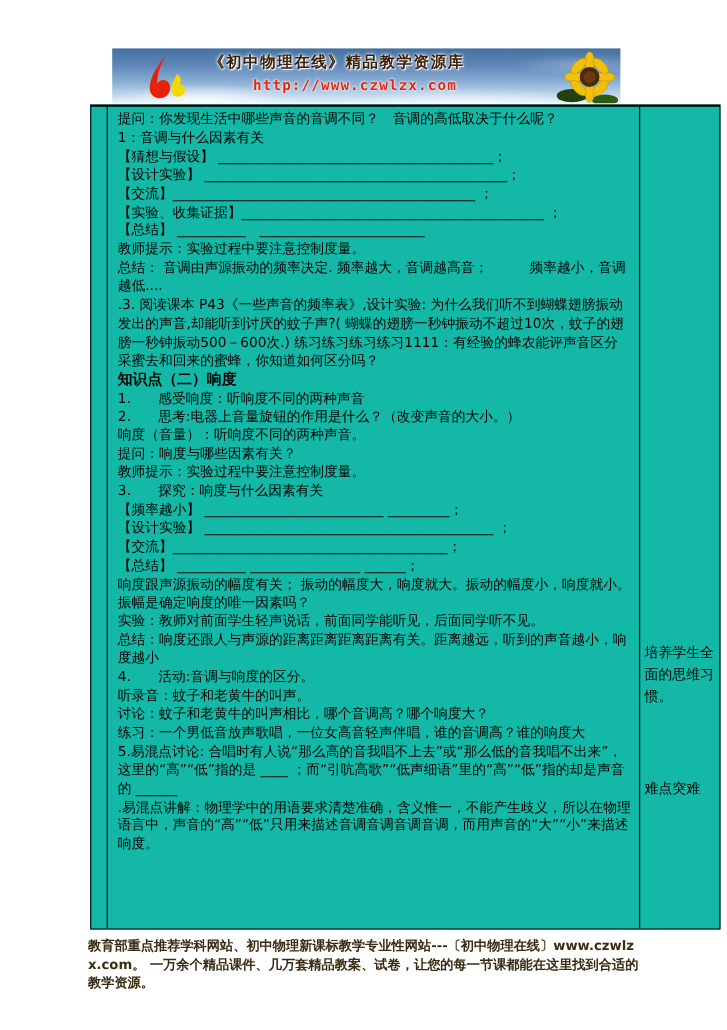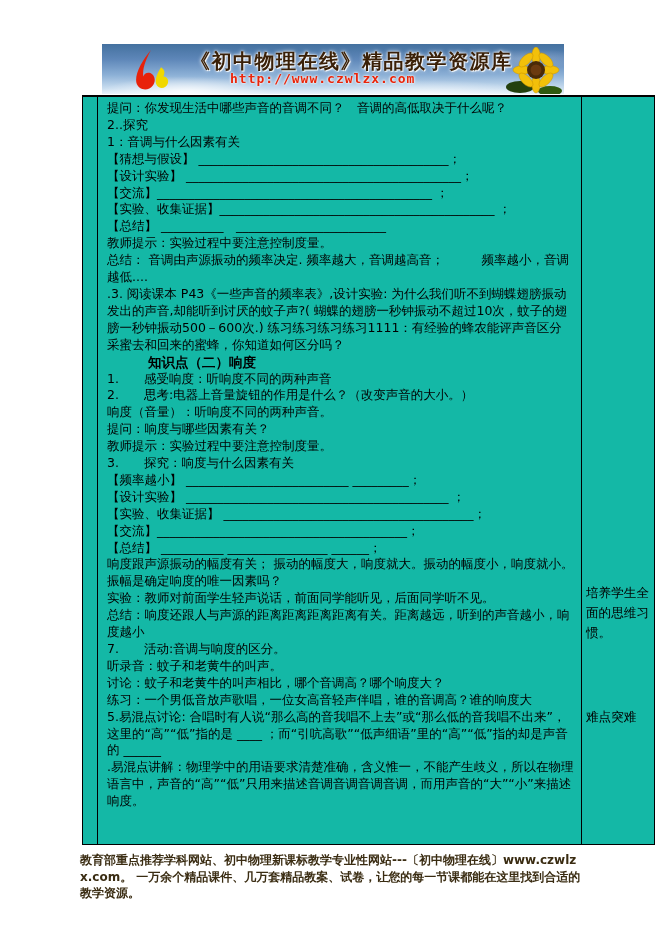--- a/index.html
+++ b/index.html
@@ -15,21 +15,21 @@
     background:
       radial-gradient(ellipse 120px 22px at 18% 96%, rgba(255,255,255,.85), rgba(255,255,255,0) 70%),
       radial-gradient(ellipse 160px 20px at 70% 100%, rgba(255,255,255,.6), rgba(255,255,255,0) 70%),
       radial-gradient(ellipse 90px 14px at 92% 30%, rgba(255,255,255,.25), rgba(255,255,255,0) 70%),
       linear-gradient(180deg,#44719f 0%,#5d86b8 30%,#8cb0d6 62%,#c7dcef 88%,#e9f2fa 100%);
     overflow:hidden;
   }
   .logo{position:absolute;left:26px;top:5px;width:46px;height:42px;}
   .banner-title{
     position:absolute;left:88px;top:4px;width:360px;
-    font-size:20px;font-weight:bold;letter-spacing:1.5px;color:#3a2008;
+    font-size:14px;font-weight:bold;letter-spacing:1.5px;color:#3a2008;
     text-shadow:0 0 2px #fff,0 0 4px #fff,1px 1px 0 rgba(255,255,255,.8);
     white-space:nowrap;
   }
   .banner-url{
     position:absolute;left:128px;top:27px;
     font-family:"DejaVu Sans Mono","Liberation Mono",monospace;
     font-size:13px;font-weight:bold;letter-spacing:1px;color:#e8250b;
     text-shadow:0 0 2px #fff,0 0 3px #fff;
     white-space:nowrap;
   }
@@ -40,21 +40,21 @@
     position:absolute;left:82px;top:95px;width:573px;height:750px;
     box-sizing:border-box;border:1px solid #000;border-top:2px solid #000;
     display:flex;background:#14b8a6;
   }
   .col-narrow{width:14px;border-right:1px solid #000;flex:none;}
   .col-main{
     flex:1;padding:3px 7px 0 9px;overflow:hidden;
     font-size:12.5px;line-height:16.9px;
   }
   .line{margin:0;white-space:pre-wrap;word-break:break-all;}
-  .line.b{font-weight:bold;font-size:13.5px;margin-left:41px;}
+  .line.b{font-weight:bold;font-size:13.5px;}
   .col-side{
     width:72px;flex:none;border-left:1px solid #000;position:relative;
     font-size:12.6px;line-height:20px;
   }
   .note{position:absolute;left:4px;right:2px;word-break:break-all;}
   .note-0{top:88px;}
   .note-1{top:486px;}
   .note-2{top:610px;}
 
   
@@ -92,47 +92,45 @@
       </g>
       <circle cx="30" cy="23" r="9" fill="#4a2a08"></circle>
       <circle cx="30" cy="23" r="5.5" fill="#6b3a10"></circle>
     </svg>
   </div>
 
   <div class="doc-table">
     <div class="col-narrow"></div>
     <div class="col-main">
         <div class="line">提问：你发现生活中哪些声音的音调不同？　音调的高低取决于什么呢？</div>
-        <div class="line">2..探究</div>
         <div class="line">1：音调与什么因素有关</div>
         <div class="line">【猜想与假设】 ________________________________________；</div>
         <div class="line">【设计实验】 ____________________________________________；</div>
         <div class="line">【交流】____________________________________________ ；</div>
         <div class="line">【实验、收集证据】____________________________________________ ；</div>
         <div class="line">【总结】 __________　________________________</div>
         <div class="line">教师提示：实验过程中要注意控制度量。</div>
         <div class="line">总结： 音调由声源振动的频率决定. 频率越大，音调越高音；　　　频率越小，音调越低....</div>
         <div class="line">.3. 阅读课本 P43《一些声音的频率表》,设计实验: 为什么我们听不到蝴蝶翅膀振动发出的声音,却能听到讨厌的蚊子声?( 蝴蝶的翅膀一秒钟振动不超过10次，蚊子的翅膀一秒钟振动500－600次.) 练习练习练习练习1111：有经验的蜂农能评声音区分采蜜去和回来的蜜蜂，你知道如何区分吗？</div>
         <div class="line b">知识点（二）响度</div>
         <div class="line">1.　　感受响度：听响度不同的两种声音</div>
         <div class="line">2.　　思考:电器上音量旋钮的作用是什么？（改变声音的大小。）</div>
         <div class="line">响度（音量）：听响度不同的两种声音。</div>
         <div class="line">提问：响度与哪些因素有关？</div>
         <div class="line">教师提示：实验过程中要注意控制度量。</div>
         <div class="line">3.　　探究：响度与什么因素有关</div>
         <div class="line">【频率越小】 __________________________ _________；</div>
         <div class="line">【设计实验】 __________________________________________ ；</div>
-        <div class="line">【实验、收集证据】 ________________________________________；</div>
         <div class="line">【交流】________________________________________；</div>
         <div class="line">【总结】 __________ ________________ ______；</div>
         <div class="line">响度跟声源振动的幅度有关； 振动的幅度大，响度就大。振动的幅度小，响度就小。</div>
         <div class="line">振幅是确定响度的唯一因素吗？</div>
         <div class="line">实验：教师对前面学生轻声说话，前面同学能听见，后面同学听不见。</div>
         <div class="line">总结：响度还跟人与声源的距离距离距离距离有关。距离越远，听到的声音越小，响度越小</div>
-        <div class="line">7.　　活动:音调与响度的区分。</div>
+        <div class="line">4.　　活动:音调与响度的区分。</div>
         <div class="line">听录音：蚊子和老黄牛的叫声。</div>
         <div class="line">讨论：蚊子和老黄牛的叫声相比，哪个音调高？哪个响度大？</div>
         <div class="line">练习：一个男低音放声歌唱，一位女高音轻声伴唱，谁的音调高？谁的响度大</div>
         <div class="line">5.易混点讨论: 合唱时有人说“那么高的音我唱不上去”或“那么低的音我唱不出来”，这里的“高”“低”指的是 ____ ；而“引吭高歌”“低声细语”里的“高”“低”指的却是声音的 ______</div>
         <div class="line">.易混点讲解：物理学中的用语要求清楚准确，含义惟一，不能产生歧义，所以在物理语言中，声音的“高”“低”只用来描述音调音调音调音调，而用声音的“大”“小”来描述响度。</div>
       </div>
     <div class="col-side">
       <div class="note note-1">培养学生全面的思维习惯。</div>
       <div class="note note-2">难点突难</div>
     </div>

